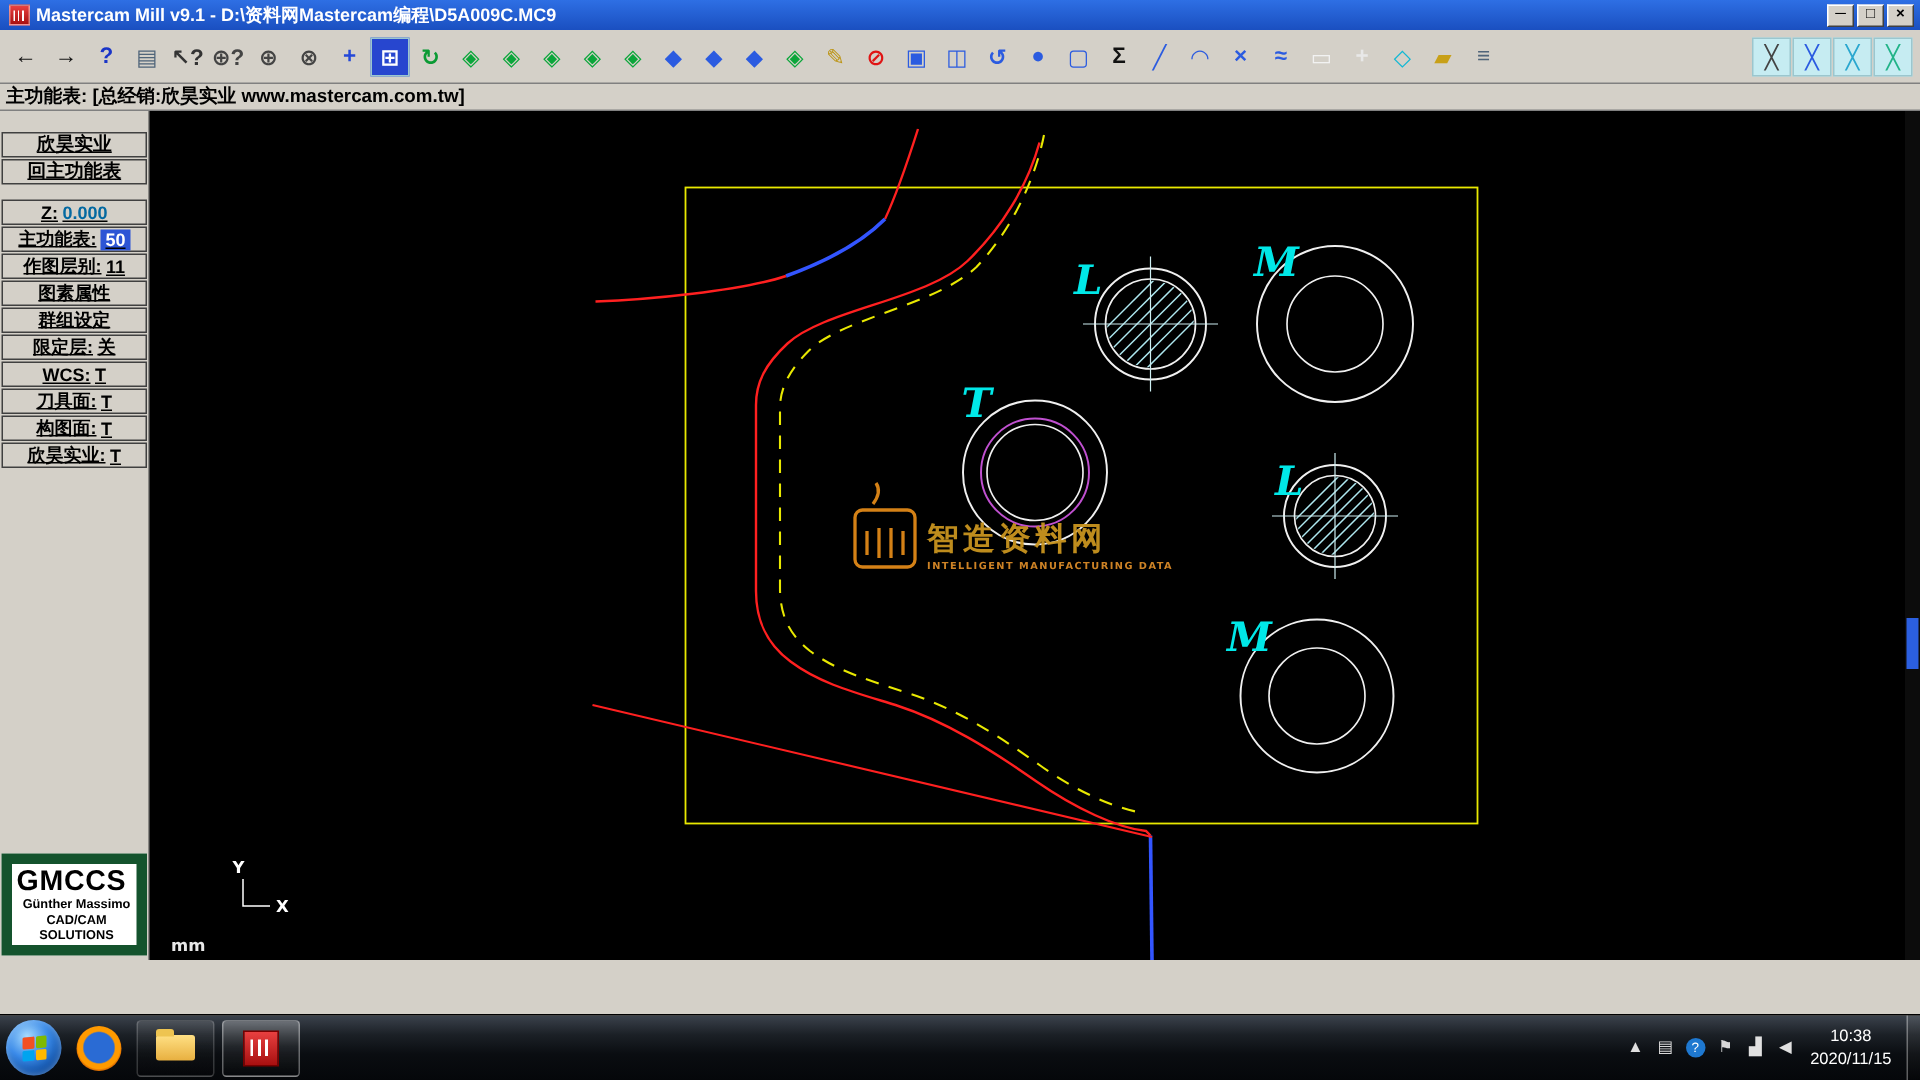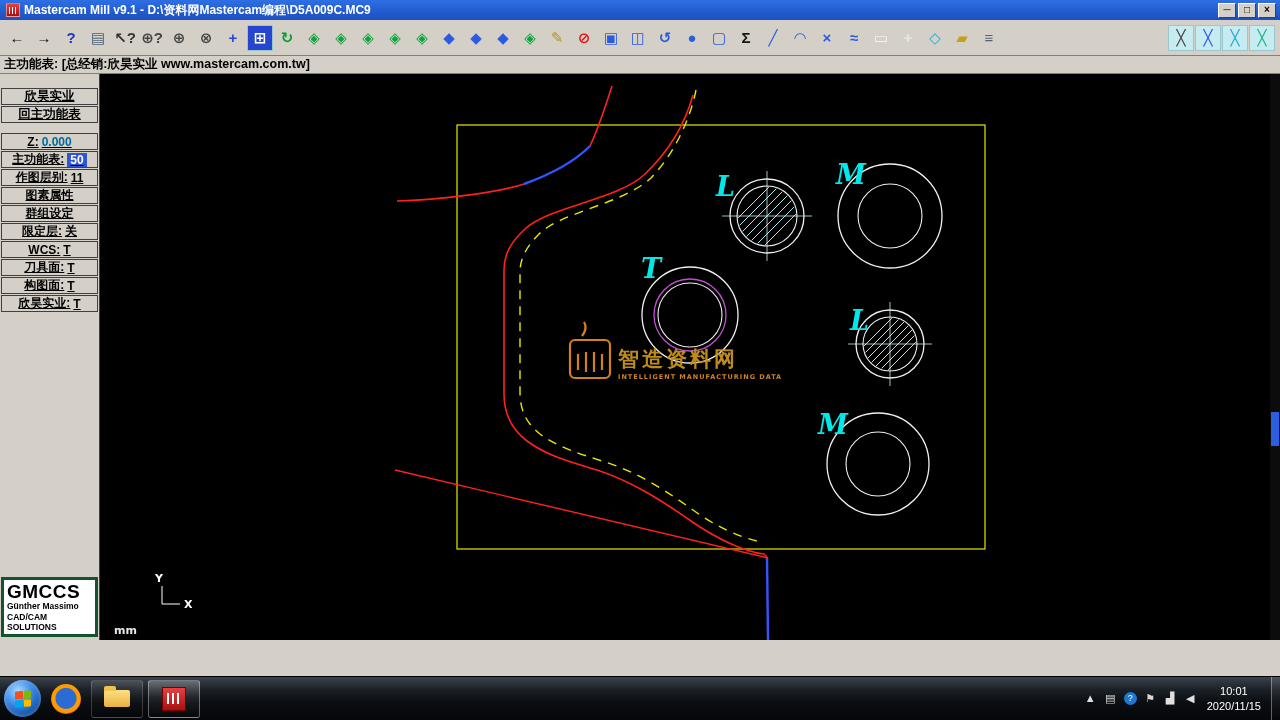--- a/index.html
+++ b/index.html
@@ -68,25 +68,25 @@
   #status-list { margin-top:9px; }
   .status-item {
     height:17px; border:1px solid #404040; margin:0 1px 1px 1px;
     display:flex; align-items:center; justify-content:center;
     font-size:12px; text-decoration:underline; cursor:pointer; white-space:nowrap;
   }
   .s-value { margin-left:3px; }
   .s-value.blue { color:#0369a1; }
   .s-value.hl { background:#2d55d5; color:#fff; padding:0 3px; text-decoration:none; }
   .logo-box {
-    margin:auto 1px 3px 1px; background:#fff; border:3px solid #14532d;
+    margin:auto 1px 3px 1px; background:#fff; border:7px solid #14532d;
     padding:2px 0 2px 3px; color:#000;
   }
   .logo-title { font-size:19px; font-weight:900; line-height:1; letter-spacing:.5px; }
-  .logo-line  { font-size:8.5px; font-weight:bold; line-height:1.2; }
+  .logo-line  { font-size:8.5px; font-weight:bold; line-height:1.2;text-align:center; }
   .canvas-area { width:1170px; height:566px; background:#000; position:relative; }
   svg { display:block; }
   .right-strip { width:10px; height:566px; background:#0c0c0c; position:relative; }
   .right-thumb { position:absolute; left:1px; top:338px; width:8px; height:34px; background:#2b5fe0; }
   .bottom-strip { height:36px; background:#d4d0c8; }
   
   .hole-label { fill:#00e8e8; font-family:"DejaVu Serif",serif; font-style:italic; font-weight:bold; font-size:27px; }
   .axis-label { fill:#ffffff; font-family:"DejaVu Sans",sans-serif; font-weight:bold; font-size:11px; }
   .units-label { fill:#e8e8e8; font-family:"DejaVu Sans",sans-serif; font-weight:bold; font-size:11px; }
   .wm-title { fill:#c9941f; font-family:"DejaVu Sans",sans-serif; font-weight:bold; font-size:21px; letter-spacing:3px; }
@@ -390,17 +390,17 @@
   </div>
   <div class="tray" id="tray">
       <span class="tray-ic" style="color: rgb(224, 224, 224);">▲</span>
       <span class="tray-ic" style="color: rgb(216, 216, 216);">▤</span>
       <span class="tray-ic circled" style="color: rgb(255, 255, 255);">?</span>
       <span class="tray-ic" style="color: rgb(216, 216, 216);">⚑</span>
       <span class="tray-ic" style="color: rgb(224, 224, 224);">▟</span>
       <span class="tray-ic" style="color: rgb(224, 224, 224);">◀</span>
     </div>
   <div class="clock">
-    <div>10:01</div>
+    <div>10:38</div>
     <div>2020/11/15</div>
   </div>
   <div class="show-desktop"></div>
 </div>
 
 </body></html>

